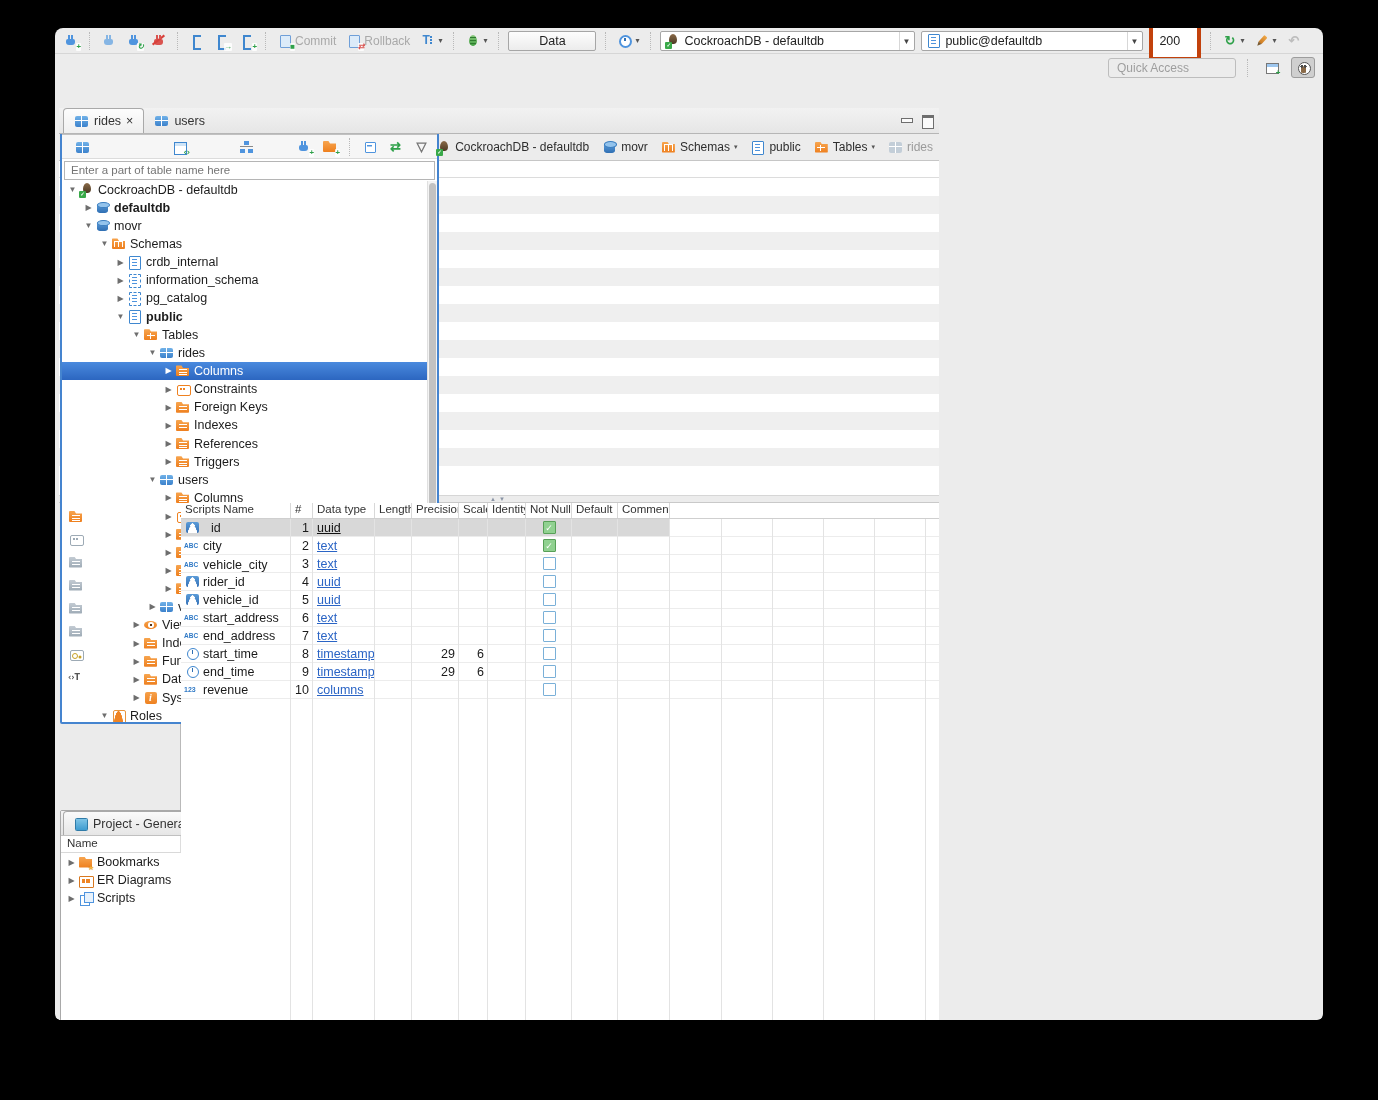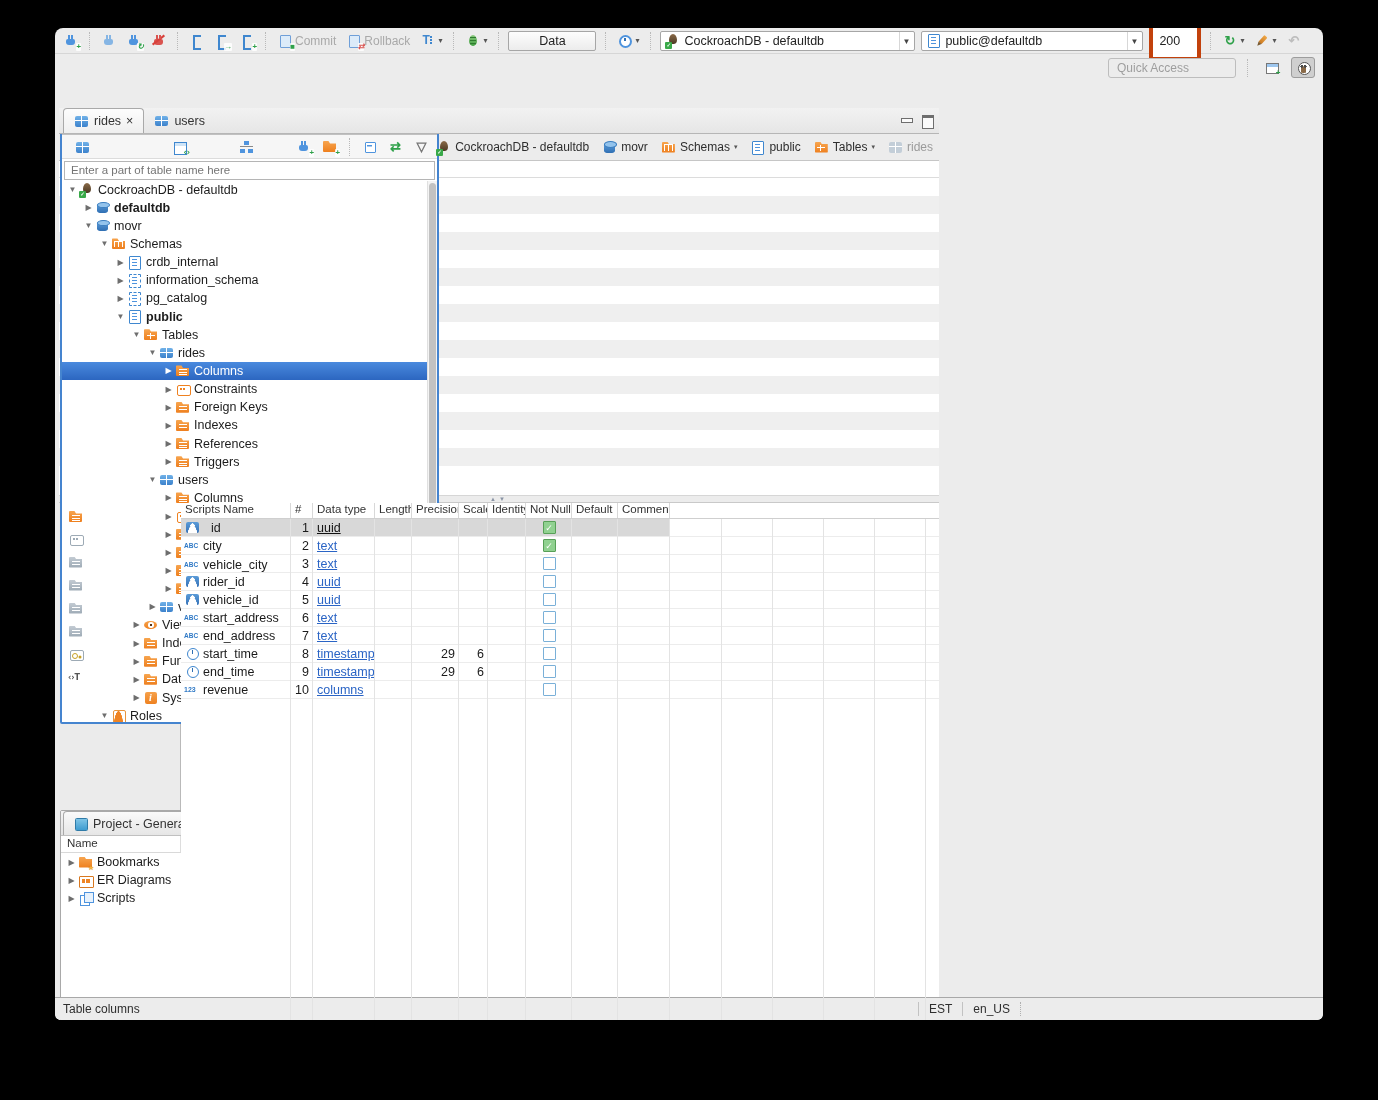--- a/index.html
+++ b/index.html
@@ -991,25 +991,15 @@
                 <div class="vline" style="left: 642px;"></div>
                 <div class="vline" style="left: 693px;"></div>
                 <div class="vline" style="left: 744px;"></div>
               </div>
           </div>
         </div>
 
       </div>
     </div>
 
-    <div class="statusbar">
-      <span>Table columns</span>
-      <div class="sb-cluster">
-        <span class="sb-sep"></span>
-        <span>EST</span>
-        <span class="sb-sep"></span>
-        <span>en_US</span>
-        <span class="grip"></span>
-      </div>
-    </div>
 
   </div>
 </div>
 
 </body></html>

